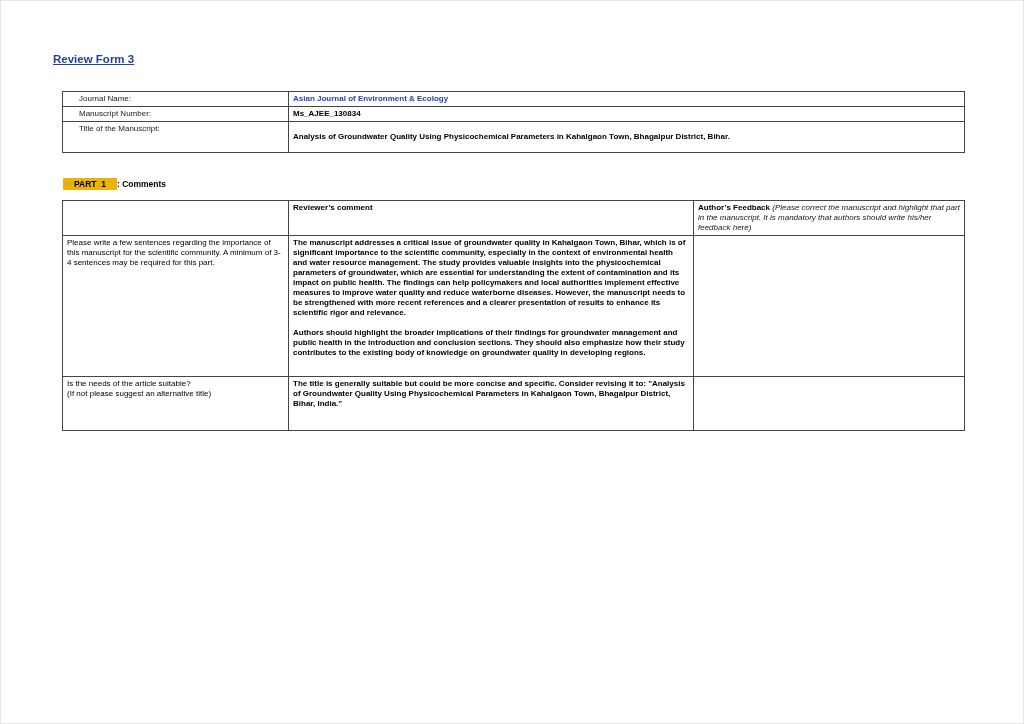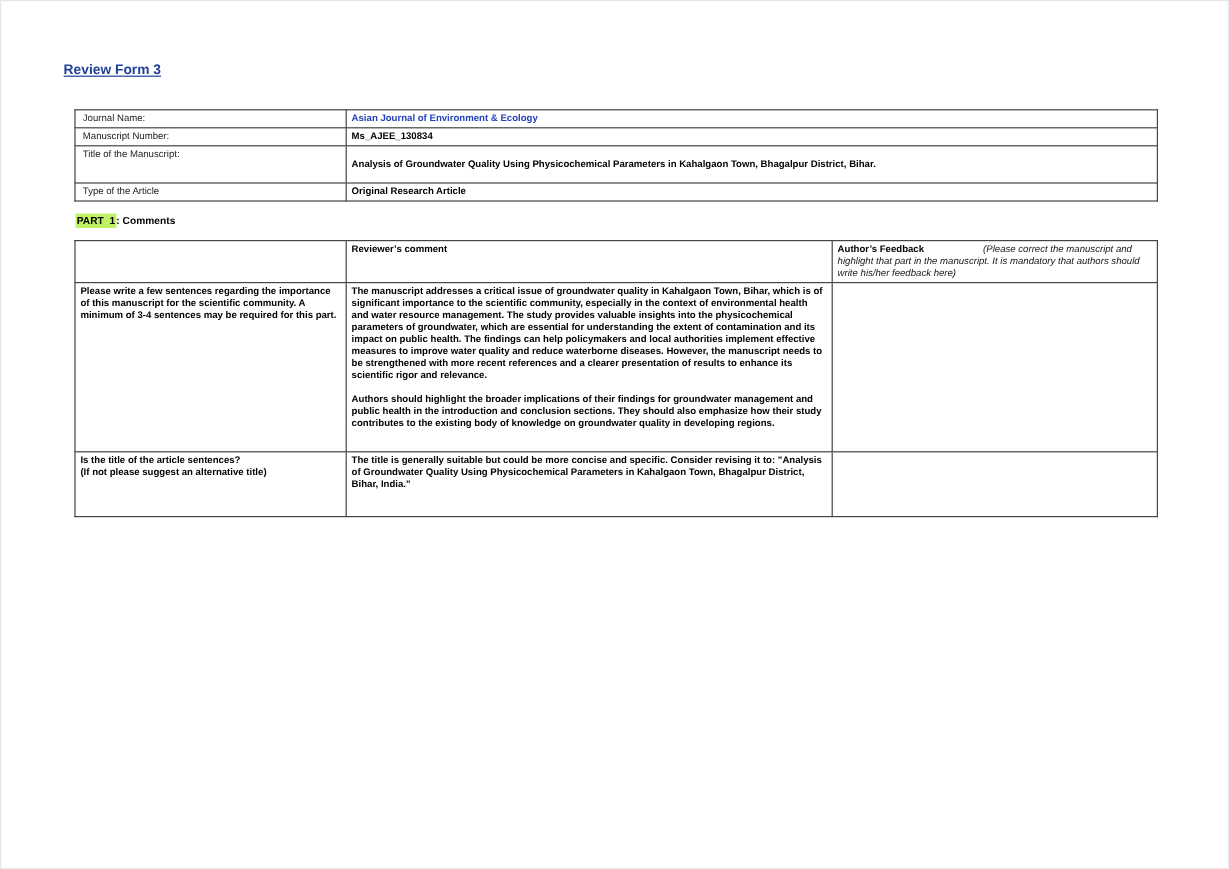--- a/index.html
+++ b/index.html
@@ -36,21 +36,21 @@
     border-collapse: collapse;
     table-layout: fixed;
   }
   table.header-table td {
     border: 1px solid #454545;
     font-size: 8px;
     line-height: 10px;
     padding: 2px 4px;
     overflow: hidden;
   }
-  table.header-table td.label { color: #222; padding-left: 6px; font-weight: normal; }
+  table.header-table td.label { color: #222; padding-left: 16px; font-weight: normal; }
   table.header-table td.value { font-weight: bold; color: #000; }
   table.header-table tr.r1 td { height: 10px; }
   table.header-table tr.r2 td { height: 9px; }
   table.header-table tr.r3 td { height: 26px; }
   table.header-table tr.r3 td.label { vertical-align: top; }
   table.header-table tr.r3 td.value { vertical-align: middle; }
   table.header-table tr.r4 td { height: 10px; }
   .journal-link {
     color: #2342BE;
     font-weight: bold;
@@ -60,23 +60,23 @@
   
   .part-line {
     position: absolute;
     left: 62px;
     top: 178px;
     font-size: 8.5px;
     font-weight: bold;
     color: #000;
   }
   .part-line .hl {
-    background: #bef264;
+    background: #eab308;
     white-space: pre;
-    padding: 1px 1px;
+    padding: 1px 11px;
   }
 
   
   table.comments-table {
     position: absolute;
     left: 61px;
     top: 199px;
     width: 902px;
     border-collapse: collapse;
     table-layout: fixed;
@@ -87,22 +87,22 @@
     font-size: 8px;
     line-height: 10px;
     padding: 2px 4px;
     overflow: hidden;
     color: #000;
   }
   table.comments-table tr.head-row td { height: 25px; }
   table.comments-table tr.body-row-1 td { height: 136px; }
   table.comments-table tr.body-row-2 td { height: 49px; }
   td.col-head { font-weight: bold; border-radius: 11px; }
-  td.col-head .italic-note { font-weight: normal; font-style: italic; color: #161616; margin-left: 47px; }
-  td.question-cell { font-weight: bold; padding-left: 15px; padding-right: 10px; }
+  td.col-head .italic-note { font-weight: normal; font-style: italic; color: #161616; }
+  td.question-cell { font-weight: normal; padding-left: 15px; padding-right: 10px; }
   td.comment-cell { font-weight: bold; }
   td.comment-cell p { margin: 0 0 10px 0; }
   td.comment-cell p:last-child { margin-bottom: 0; }
   td.feedback-cell { cursor: text; }
 
   
   .footer-item {
     position: absolute;
     top: 685px;
     font-family: "Liberation Serif", "DejaVu Serif", serif;
@@ -134,24 +134,20 @@
         <td class="value"><span class="journal-link">Asian Journal of Environment &amp; Ecology</span></td>
       </tr>
       <tr class="r2">
         <td class="label">Manuscript Number:</td>
         <td class="value">Ms_AJEE_130834</td>
       </tr>
       <tr class="r3">
         <td class="label">Title of the Manuscript:</td>
         <td class="value">Analysis of Groundwater Quality Using Physicochemical Parameters in Kahalgaon Town, Bhagalpur District, Bihar.</td>
       </tr>
-      <tr class="r4">
-        <td class="label">Type of the Article</td>
-        <td class="value">Original Research Article</td>
-      </tr>
     </tbody>
   </table>
 
   <div class="part-line"><span class="hl">PART  1</span><span>: Comments</span></div>
 
   <table class="comments-table">
     <colgroup>
         <col style="width:226px">
         <col style="width:405px">
         <col style="width:271px">
@@ -165,21 +161,21 @@
       <tr class="body-row-1">
         <td class="question-cell">Please write a few sentences regarding the importance of this manuscript for the scientific community. A minimum of 3-4 sentences may be required for this part.</td>
         <td class="comment-cell">
           <p>The manuscript addresses a critical issue of groundwater quality in Kahalgaon Town, Bihar, which is of significant importance to the scientific community, especially in the context of environmental health and water resource management. The study provides valuable insights into the physicochemical parameters of groundwater, which are essential for understanding the extent of contamination and its impact on public health. The findings can help policymakers and local authorities implement effective measures to improve water quality and reduce waterborne diseases. However, the manuscript needs to be strengthened with more recent references and a clearer presentation of results to enhance its scientific rigor and relevance.</p>
           <p>Authors should highlight the broader implications of their findings for groundwater management and public health in the introduction and conclusion sections. They should also emphasize how their study contributes to the existing body of knowledge on groundwater quality in developing regions.</p>
         </td>
         <td class="feedback-cell"></td>
       </tr>
       <tr class="body-row-2">
         <td class="question-cell">
-          <div>Is the title of the article sentences?</div>
+          <div>Is the needs of the article suitable?</div>
           <div>(If not please suggest an alternative title)</div>
         </td>
         <td class="comment-cell">
           <p>The title is generally suitable but could be more concise and specific. Consider revising it to: "Analysis of Groundwater Quality Using Physicochemical Parameters in Kahalgaon Town, Bhagalpur District, Bihar, India."</p>
         </td>
         <td class="feedback-cell"></td>
       </tr>
     </tbody>
   </table>
 

